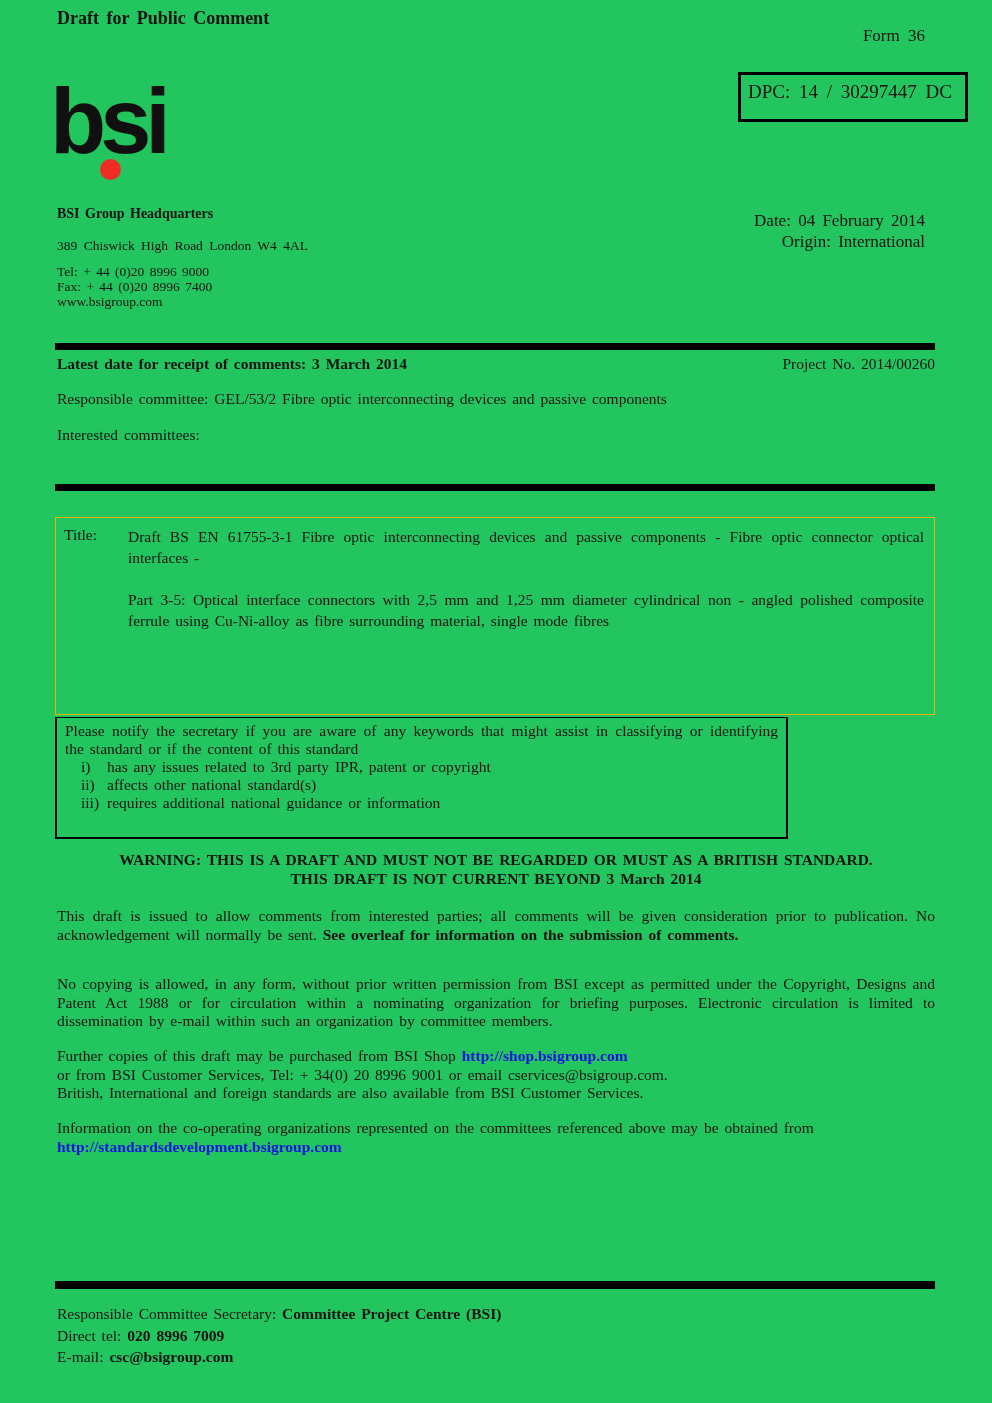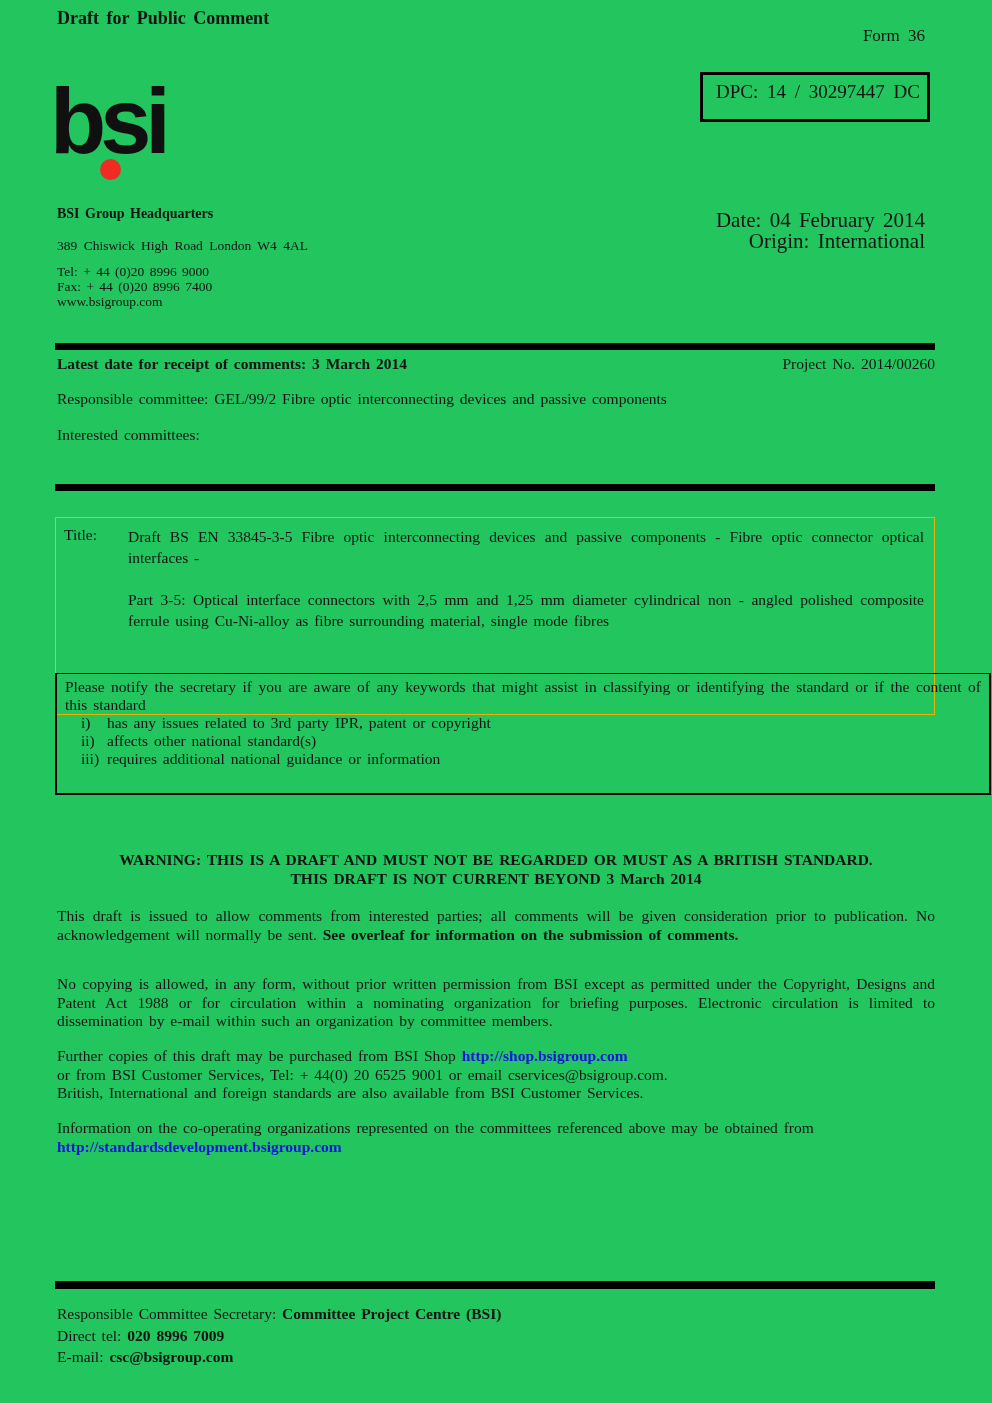--- a/index.html
+++ b/index.html
@@ -8,60 +8,60 @@
     background:#22c55e; color:#141414;
     font-family:"Liberation Serif", serif; font-size:15.5px;
     overflow:hidden;
   }
   .abs { position:absolute; }
 
   .draft-title { left:57px; top:8px; font-size:18px; font-weight:bold; word-spacing:3px; }
   .form-no { right:67px; top:26px; font-size:17px; word-spacing:4px;margin-left:15px; }
 
   .dpc-box {
-    left:700px; top:72px; width:230px; height:50px; box-sizing:border-box;
-    border:3px solid #000; font-size:19px; padding:6px 0 0 13px; word-spacing:4px;
+    left:738px; top:72px; width:230px; height:50px; box-sizing:border-box;
+    border:3px solid #000; font-size:19px; padding:6px 0 0 7px; word-spacing:4px;
   }
 
   .logo { left:50px; top:84px; display:flex; align-items:center;flex-direction:column; }
   .logo-text {
     font-family:"Liberation Sans", sans-serif; font-weight:bold;
     font-size:92px; line-height:0.82; letter-spacing:-6px; color:#101010;
   }
   .logo-dot {
     display:inline-block; width:21px; height:21px; border-radius:50%;
     background:#ee2c23; margin-left:6px; margin-bottom:4px;
   }
 
   .hq-name { left:57px; top:206px; font-size:14px; font-weight:bold; word-spacing:2px; }
   .hq-street { left:57px; top:238px; font-size:13.5px; word-spacing:3px; }
   .hq-contact { left:57px; top:264px; font-size:13.5px; line-height:15px; word-spacing:2px; }
 
-  .date-origin { right:67px; top:210px; text-align:right; font-size:21px; line-height:21px; word-spacing:3px; }
+  .date-origin { right:67px; top:210px; text-align:right; font-size:17px; line-height:21px; word-spacing:3px; }
 
   .rule { left:55px; width:880px; background:#000; }
   .rule1 { top:343px; height:7px; }
   .rule2 { top:484px; height:7px; }
   .rule3 { top:1281px; height:8px; }
 
   .comments-row { left:57px; top:355px; width:878px; display:flex; justify-content:space-between; word-spacing:2px; }
   .comments-row .lbl { font-weight:bold; }
   .responsible { left:57px; top:390px; width:878px; word-spacing:2px; }
   .interested { left:57px; top:426px; width:878px; word-spacing:2px; }
 
   .title-box {
     left:55px; top:517px; width:880px; height:198px; box-sizing:border-box;
     border:1px solid #eab308; padding:8px 10px 8px 8px; display:flex;
   }
   .title-box .box-label { width:64px; flex:0 0 64px; }
   .title-box .box-content { flex:1; text-align:justify; line-height:21px; word-spacing:2px; }
   .title-box .box-content .para2 { margin-top:21px; }
 
   .notify-box {
-    left:55px; top:673px; width:936px; height:122px; box-sizing:border-box;
+    left:55px; top:717px; width:733px; height:122px; box-sizing:border-box;
     border:2px solid #000; border-top-width:1px; padding:4px 8px; line-height:18px; word-spacing:2px;
   }
   .notify-box .intro { text-align:justify; }
   .notify-item { display:flex; }
   .notify-item .marker { flex:0 0 26px; padding-left:16px; box-sizing:content-box; }
   .notify-item .itext { flex:1; }
 
   .warning { left:57px; top:850px; width:878px; text-align:center; font-weight:bold; line-height:19px; word-spacing:2px; }
 
   .bodypara { left:57px; top:0; width:878px; text-align:justify; line-height:18.5px; word-spacing:2px; }
@@ -104,29 +104,29 @@
     <div>Date: 04 February 2014</div>
     <div>Origin: International</div>
   </div>
 
   <div class="abs rule rule1"></div>
 
   <div class="abs comments-row">
     <span class="lbl">Latest date for receipt of comments: 3 March 2014</span>
     <span>Project No. 2014/00260</span>
   </div>
-  <div class="abs responsible">Responsible committee: GEL/99/2 Fibre optic interconnecting devices and passive components</div>
+  <div class="abs responsible">Responsible committee: GEL/53/2 Fibre optic interconnecting devices and passive components</div>
   <div class="abs interested">Interested committees:</div>
 
   <div class="abs rule rule2"></div>
 
   <div class="abs title-box">
     <div class="box-label">Title:</div>
     <div class="box-content">
-      <div class="para1">Draft BS EN 33845-3-5 Fibre optic interconnecting devices and passive components - Fibre optic connector optical interfaces -</div>
+      <div class="para1">Draft BS EN 61755-3-1 Fibre optic interconnecting devices and passive components - Fibre optic connector optical interfaces -</div>
       <div class="para2">Part 3-5: Optical interface connectors with 2,5 mm and 1,25 mm diameter cylindrical non - angled polished composite ferrule using Cu-Ni-alloy as fibre surrounding material, single mode fibres</div>
     </div>
   </div>
 
   <div class="abs notify-box">
     <div class="intro">Please notify the secretary if you are aware of any keywords that might assist in classifying or identifying the standard or if the content of this standard</div>
     <div class="notify-item">
       <span class="marker">i)</span>
       <span class="itext">has any issues related to 3rd party IPR, patent or copyright</span>
     </div>
@@ -148,21 +148,21 @@
   <div class="abs bodypara p1">
     <span>This draft is issued to allow comments from interested parties; all comments will be given consideration prior to publication.  No acknowledgement will normally be sent. </span><span class="bold">See overleaf for information on the submission of comments.</span>
   </div>
 
   <div class="abs bodypara p2">No copying is allowed, in any form, without prior written permission from BSI except as permitted under the Copyright, Designs and Patent Act 1988 or for circulation within a nominating organization for briefing purposes. Electronic circulation is limited to dissemination by e-mail within such an organization by committee members.</div>
 
   <div class="abs bodypara p3">
     <div>
       <span>Further copies of this draft may be purchased from BSI Shop </span><span class="link">http://shop.bsigroup.com</span>
     </div>
-    <div>or from BSI Customer Services, Tel: + 44(0) 20 6525 9001 or email cservices@bsigroup.com.</div>
+    <div>or from BSI Customer Services, Tel: + 34(0) 20 8996 9001 or email cservices@bsigroup.com.</div>
     <div>British, International and foreign standards are also available from BSI Customer Services.</div>
   </div>
 
   <div class="abs bodypara p4">
     <span>Information on the co-operating organizations represented on the committees referenced above may be obtained from</span>
     <span class="link" style="display:block;">http://standardsdevelopment.bsigroup.com</span>
   </div>
 
   <div class="abs rule rule3"></div>
 

